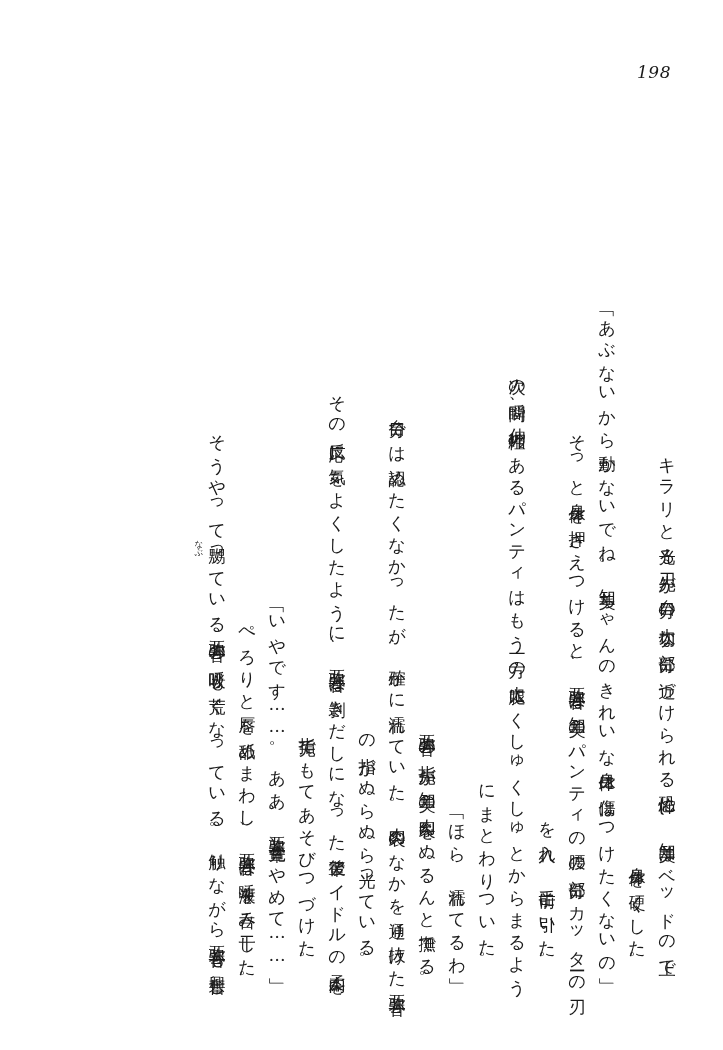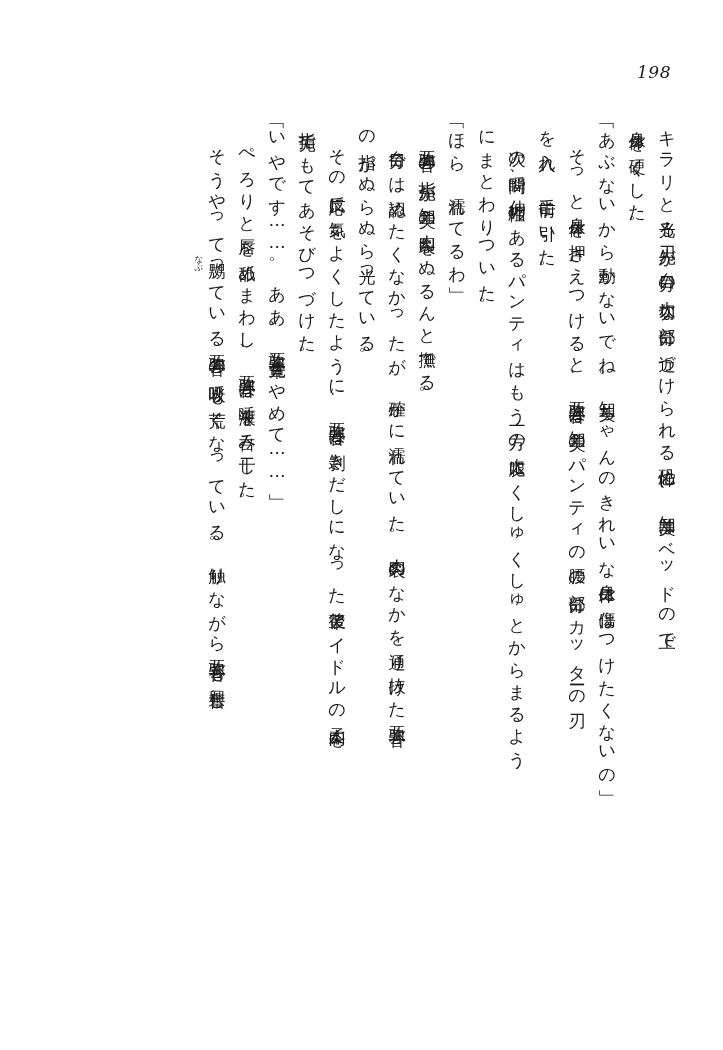--- a/index.html
+++ b/index.html
@@ -13,20 +13,21 @@
     overflow: hidden;
     font-family: "DejaVu Serif", "Liberation Serif", serif;
     color: #1a1a1a;
   }
   .page {
     position: relative;
     width: 723px;
     height: 1050px;
     box-sizing: border-box;
     background: #ffffff;
+    text-align: right;
   }
   .page-number {
     position: absolute;
     top: 62px;
     right: 52px;
     font-family: "DejaVu Serif", "Liberation Serif", serif;
     font-style: italic;
     font-size: 17px;
     color: #1a1a1a;
     letter-spacing: 0.5px;

